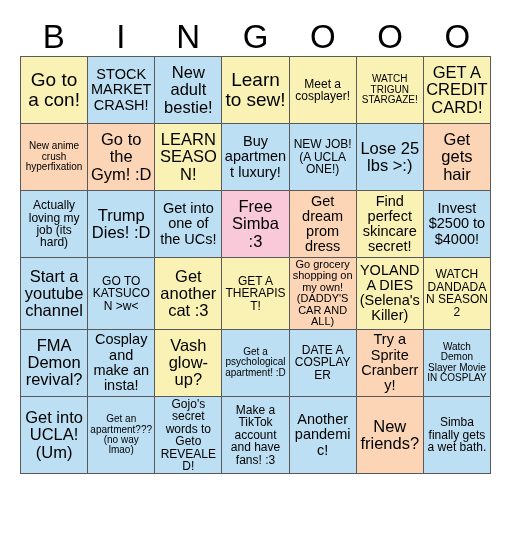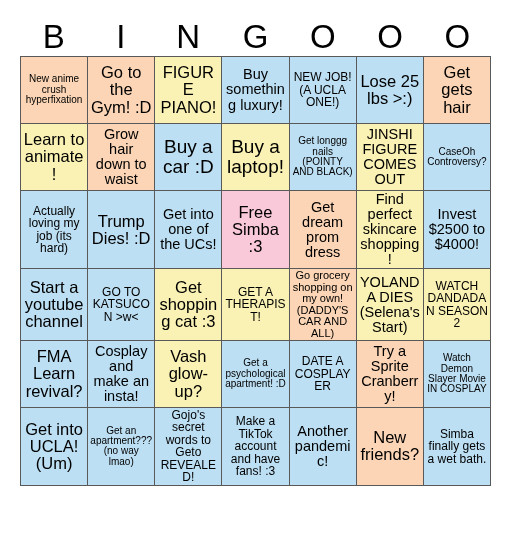--- a/index.html
+++ b/index.html
@@ -77,57 +77,57 @@
       <div class="header-letter">I</div>
       <div class="header-letter">N</div>
       <div class="header-letter">G</div>
       <div class="header-letter">O</div>
       <div class="header-letter">O</div>
       <div class="header-letter">O</div>
     </div>
   <table id="grid">
     <tbody>
         <tr>
+          <td class="c-yellow fs-xl">Go to a con!</td>
+          <td class="c-blue fs-md">STOCK MARKET CRASH!</td>
+          <td class="c-blue fs-lg">New adult bestie!</td>
+          <td class="c-yellow fs-xl">Learn to sew!</td>
+          <td class="c-yellow fs-sm">Meet a cosplayer!</td>
+          <td class="c-yellow fs-xs">WATCH TRIGUN STARGAZE!</td>
+          <td class="c-yellow fs-lg">GET A CREDIT CARD!</td>
+        </tr>
+        <tr>
           <td class="c-orange fs-xs">New anime crush hyperfixation</td>
           <td class="c-orange fs-lg">Go to the Gym! :D</td>
-          <td class="c-yellow fs-lg">FIGURE PIANO!</td>
-          <td class="c-blue fs-md">Buy something luxury!</td>
+          <td class="c-yellow fs-lg">LEARN SEASON!</td>
+          <td class="c-blue fs-md">Buy apartment luxury!</td>
           <td class="c-blue fs-sm">NEW JOB! (A UCLA ONE!)</td>
           <td class="c-blue fs-lg">Lose 25 lbs &gt;:)</td>
           <td class="c-orange fs-lg">Get gets hair</td>
-        </tr>
-        <tr>
-          <td class="c-yellow fs-lg">Learn to animate!</td>
-          <td class="c-orange fs-md">Grow hair down to waist</td>
-          <td class="c-blue fs-xl">Buy a car :D</td>
-          <td class="c-yellow fs-xl">Buy a laptop!</td>
-          <td class="c-blue fs-xs">Get longgg nails (POINTY AND BLACK)</td>
-          <td class="c-yellow fs-md">JINSHI FIGURE COMES OUT</td>
-          <td class="c-blue fs-xs">CaseOh Controversy?</td>
         </tr>
         <tr>
           <td class="c-blue fs-sm">Actually loving my job (its hard)</td>
           <td class="c-blue fs-lg">Trump Dies! :D</td>
           <td class="c-blue fs-md">Get into one of the UCs!</td>
           <td class="c-pink fs-lg">Free Simba :3</td>
           <td class="c-orange fs-md">Get dream prom dress</td>
-          <td class="c-yellow fs-md">Find perfect skincare shopping!</td>
+          <td class="c-yellow fs-md">Find perfect skincare secret!</td>
           <td class="c-blue fs-md">Invest $2500 to $4000!</td>
         </tr>
         <tr>
           <td class="c-blue fs-lg">Start a youtube channel</td>
           <td class="c-blue fs-sm">GO TO KATSUCON &gt;w&lt;</td>
-          <td class="c-yellow fs-lg">Get shopping cat :3</td>
+          <td class="c-yellow fs-lg">Get another cat :3</td>
           <td class="c-yellow fs-sm">GET A THERAPIST!</td>
           <td class="c-orange fs-xxs">Go grocery shopping on my own! (DADDY'S CAR AND ALL)</td>
-          <td class="c-yellow fs-md">YOLANDA DIES (Selena's Start)</td>
+          <td class="c-yellow fs-md">YOLANDA DIES (Selena's Killer)</td>
           <td class="c-yellow fs-sm">WATCH DANDADAN SEASON 2</td>
         </tr>
         <tr>
-          <td class="c-blue fs-lg">FMA Learn revival?</td>
+          <td class="c-blue fs-lg">FMA Demon revival?</td>
           <td class="c-blue fs-md">Cosplay and make an insta!</td>
           <td class="c-yellow fs-lg">Vash glow-up?</td>
           <td class="c-blue fs-xs">Get a psychological apartment! :D</td>
           <td class="c-blue fs-sm">DATE A COSPLAYER</td>
           <td class="c-orange fs-md">Try a Sprite Cranberry!</td>
           <td class="c-blue fs-xs">Watch Demon Slayer Movie IN COSPLAY</td>
         </tr>
         <tr>
           <td class="c-blue fs-lg">Get into UCLA! (Um)</td>
           <td class="c-blue fs-xs">Get an apartment??? (no way lmao)</td>

